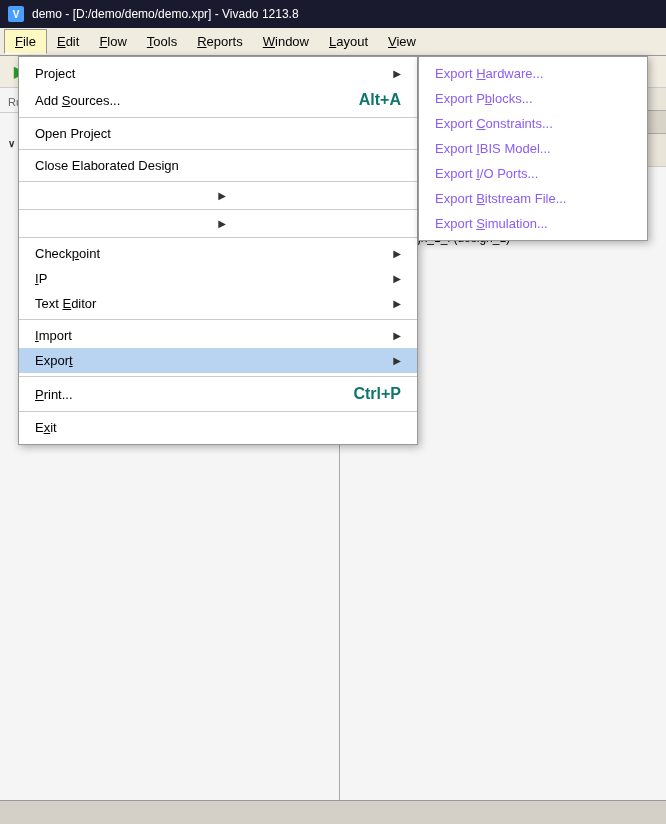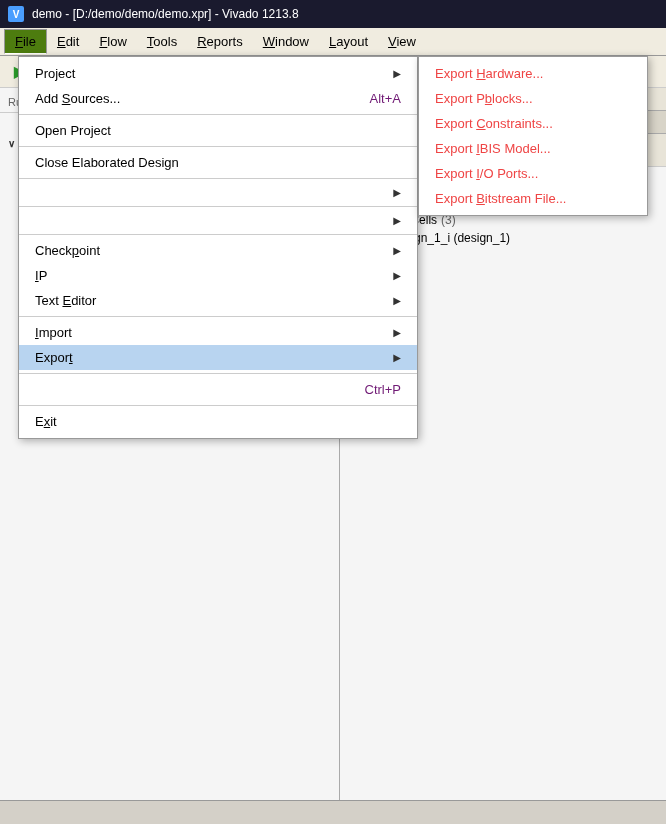--- a/index.html
+++ b/index.html
@@ -47,21 +47,21 @@
       padding: 0 4px;
     }
     .menu-item {
       padding: 4px 10px;
       cursor: pointer;
       font-size: 13px;
       color: #000;
       position: relative;
     }
     .menu-item.active {
-      background: #4d7c0f;
+      background: #fef9c3;
       border: 1px solid #999;
       border-bottom: 1px solid #fff;
     }
     .menu-item .underline {
       text-decoration: underline;
     }
 
     
     .toolbar {
       background: #f0ece0;
@@ -190,32 +190,32 @@
       z-index: 200;
       padding: 4px 0;
     }
 
     .menu-row {
       display: flex;
       align-items: center;
       padding: 5px 16px;
       cursor: pointer;
       position: relative;
-      justify-content: flex-end;
+      justify-content: center;
       color: #000;
     }
     .menu-row:hover, .menu-row.highlighted {
       background: #b8d4f0;
     }
     .menu-row.disabled {
       color: #aaa;
       cursor: default;
     }
     .menu-row .label { flex: 1; }
-    .menu-row .shortcut { color: #701a75; font-size: 13px; margin-left: 20px; }
+    .menu-row .shortcut { color: #0f766e; font-size: 16px; margin-left: 20px; font-weight: bold; }
     .menu-row .arrow { font-size: 10px; color: #333; margin-left: 8px; }
     .menu-sep {
       height: 1px;
       background: #ccc;
       margin: 3px 0;
     }
 
     
     .export-submenu {
       position: absolute;
@@ -224,21 +224,21 @@
       width: 230px;
       background: #fff;
       border: 1px solid #999;
       box-shadow: 2px 2px 8px rgba(0,0,0,0.3);
       z-index: 201;
       padding: 4px 0;
     }
     .submenu-row {
       padding: 5px 16px;
       cursor: pointer;
-      color: #ef4444;
+      color: #8b5cf6;
     }
     .submenu-row .ul { text-decoration: underline; }
   </style>
 </head>
 <body>
 
 <div class="title-bar">
   <div class="title-bar-icon">V</div>
   <span>demo - [D:/demo/demo/demo.xpr] - Vivado 1213.8</span>
 </div>
@@ -399,20 +399,21 @@
   </div>
 
   <div class="menu-row highlighted">
     <span class="label">Expor<span style="text-decoration:underline">t</span></span>
     <span class="arrow">▶</span>
   </div>
 
   <div class="menu-sep"></div>
 
   <div class="menu-row">
+    <span class="label"><span style="text-decoration:underline">P</span>rint...</span>
     <span class="shortcut">Ctrl+P</span>
   </div>
 
   <div class="menu-sep"></div>
 
   <div class="menu-row">
     <span class="label">E<span style="text-decoration:underline">x</span>it</span>
   </div>
 
 </div>
@@ -436,14 +437,17 @@
   </div>
 
   <div class="submenu-row">
     Export <span class="ul">I</span>/O Ports...
   </div>
 
   <div class="submenu-row">
     Export <span class="ul">B</span>itstream File...
   </div>
 
+  <div class="submenu-row">
+    Export <span class="ul">S</span>imulation...
+  </div>
 
 </div>
 
 </body></html>

